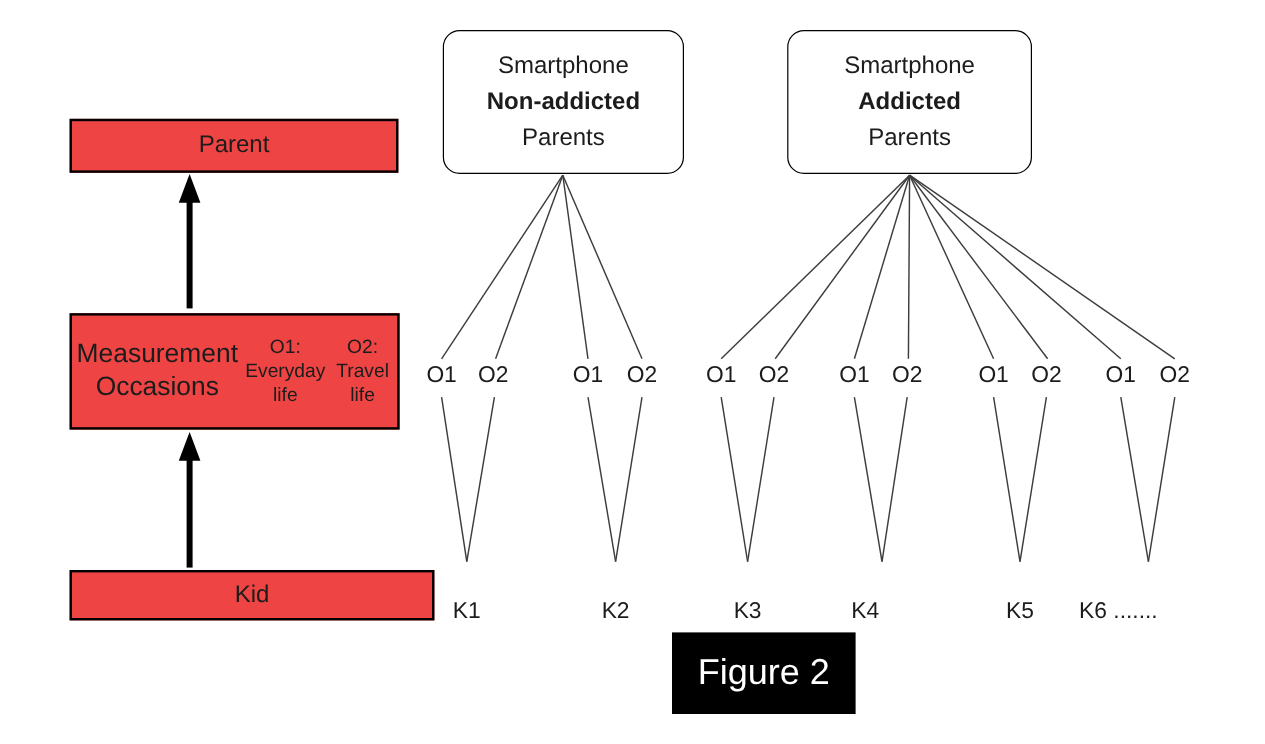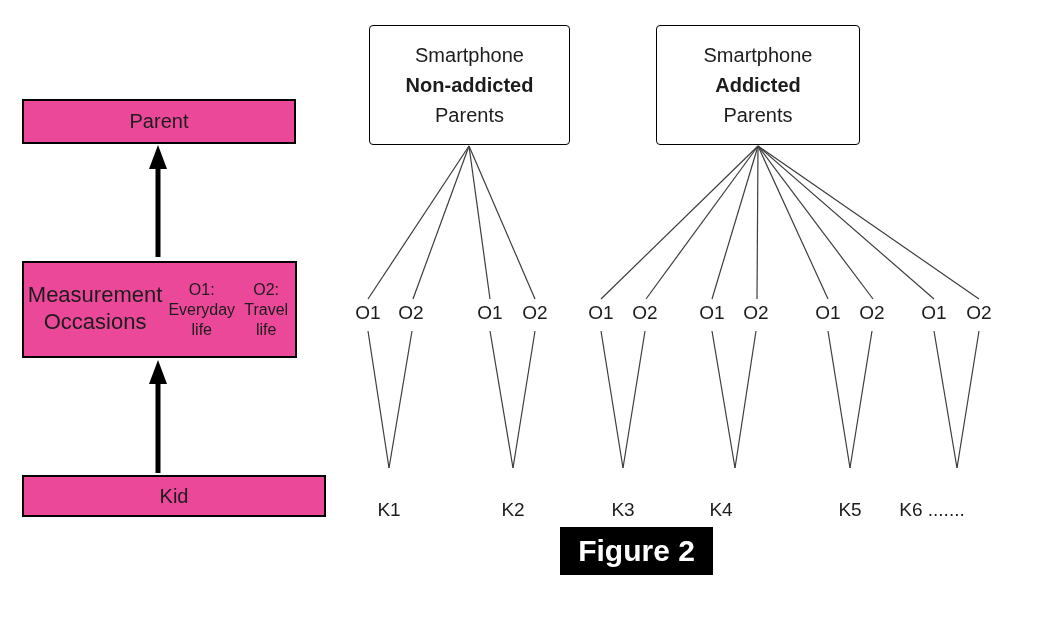--- a/index.html
+++ b/index.html
@@ -18,41 +18,42 @@
   }
   .lines-svg {
     position: absolute;
     left: 0; top: 0;
     width: 1054px;
     height: 620px;
   }
   .box {
     position: absolute;
     border: 2px solid #000000;
-    background: #ec4899;
+    background: #ef4444;
     display: flex;
     align-items: center;
     justify-content: center;
     box-sizing: border-box;
     text-align: center;
+    margin-left: 36px;
   }
   .parent-box  { left: 22px; top: 99px;  width: 274px; height: 45px; font-size: 20px; }
   .kid-box     { left: 22px; top: 475px; width: 304px; height: 42px; font-size: 20px; }
   .measure-box {
     left: 22px; top: 261px; width: 275px; height: 97px;
     flex-direction: row;
     justify-content: center;
     line-height: 1.25;
   }
   .measure-title { font-size: 22px; margin-bottom: 3px; }
   .measure-sub   { font-size: 16px; }
   .group-box {
     position: absolute;
     border: 1.5px solid #000000;
-    border-radius: 4px;
+    border-radius: 14px;
     background: #ffffff;
     display: flex;
     flex-direction: column;
     align-items: center;
     justify-content: center;
     box-sizing: border-box;
     font-size: 20px;
     line-height: 30px;
     text-align: center;
   }
@@ -62,25 +63,25 @@
   .node-label {
     position: absolute;
     transform: translateX(-50%);
     font-size: 19px;
     white-space: nowrap;
   }
   .o-label { top: 302px; }
   .k-label { top: 483px; margin-top: 16px; }
   .caption-box {
     position: absolute;
-    left: 560px; top: 527px; width: 153px; height: 48px;
+    left: 560px; top: 527px; width: 153px; height: 68px;
     background: #000000;
     color: #ffffff;
     font-size: 30px;
-    font-weight: bold;
+    font-weight: normal;
     display: flex;
     align-items: center;
     justify-content: center;
   }
   .thin { stroke: #3d3d3d; stroke-width: 1.2; }
   .arrow-shaft { stroke: #000000; stroke-width: 5; }
   .arrow-head { fill: #000000; }
 </style>
 </head>
 <body>

